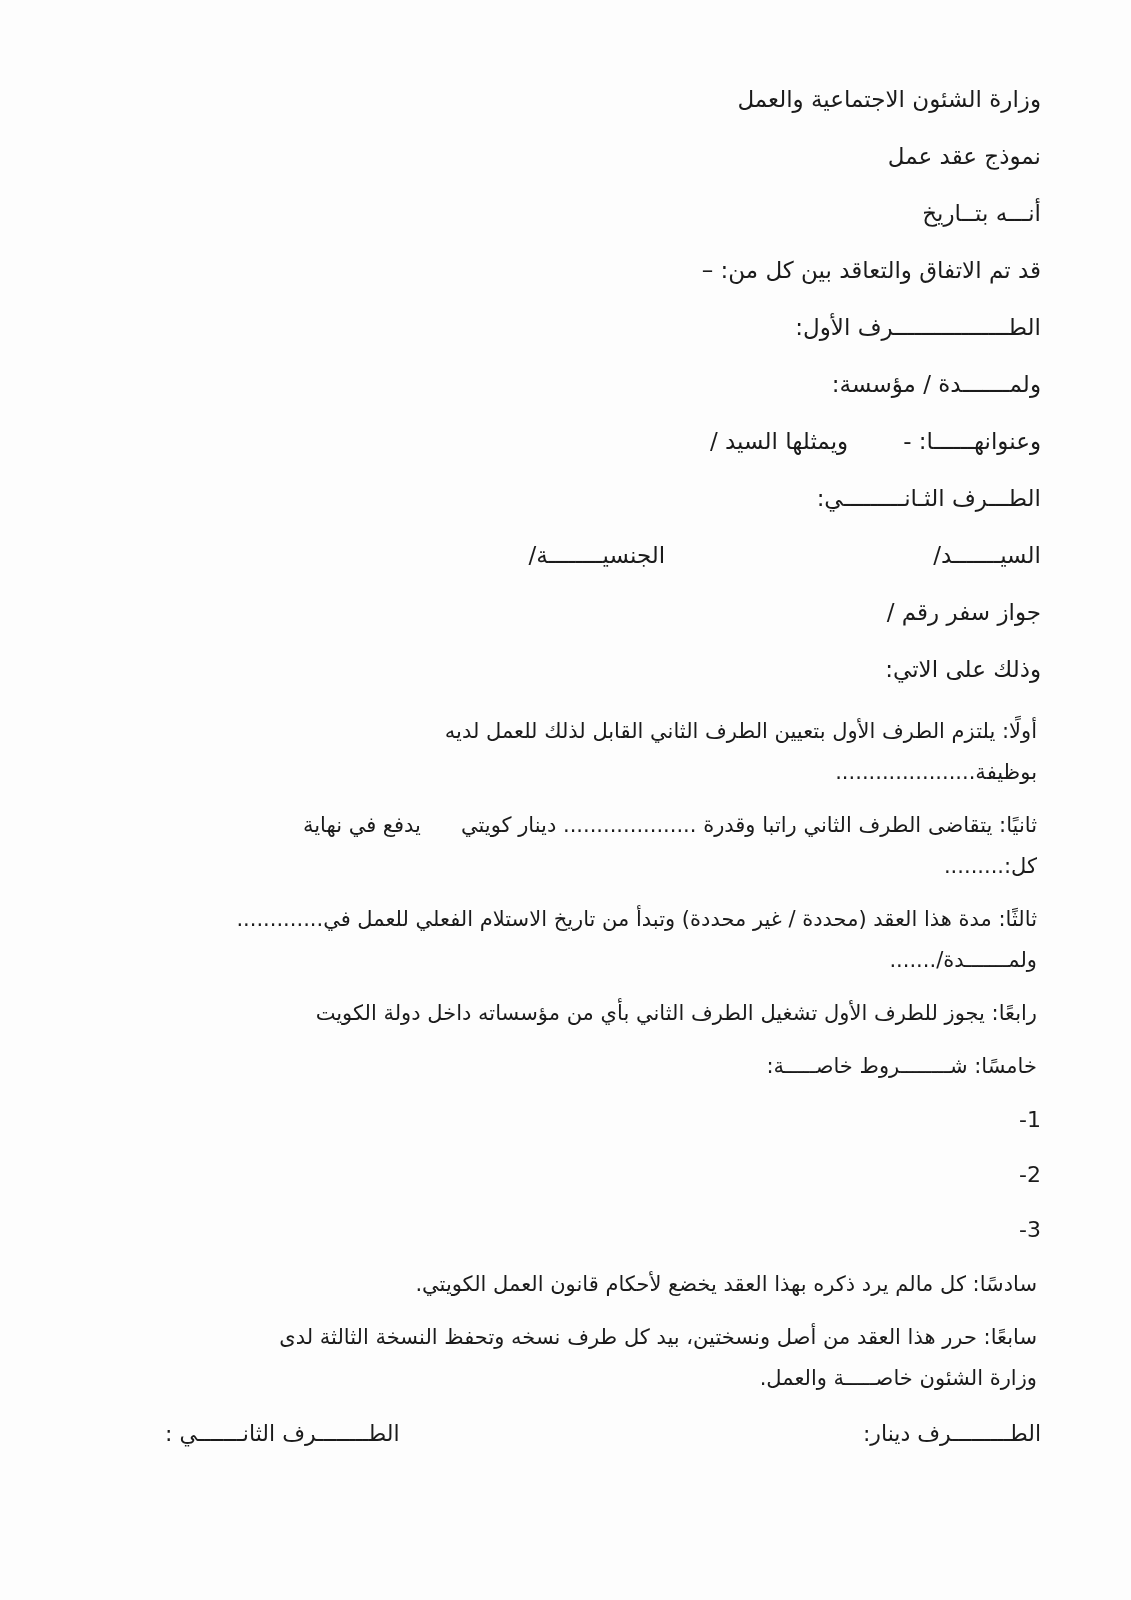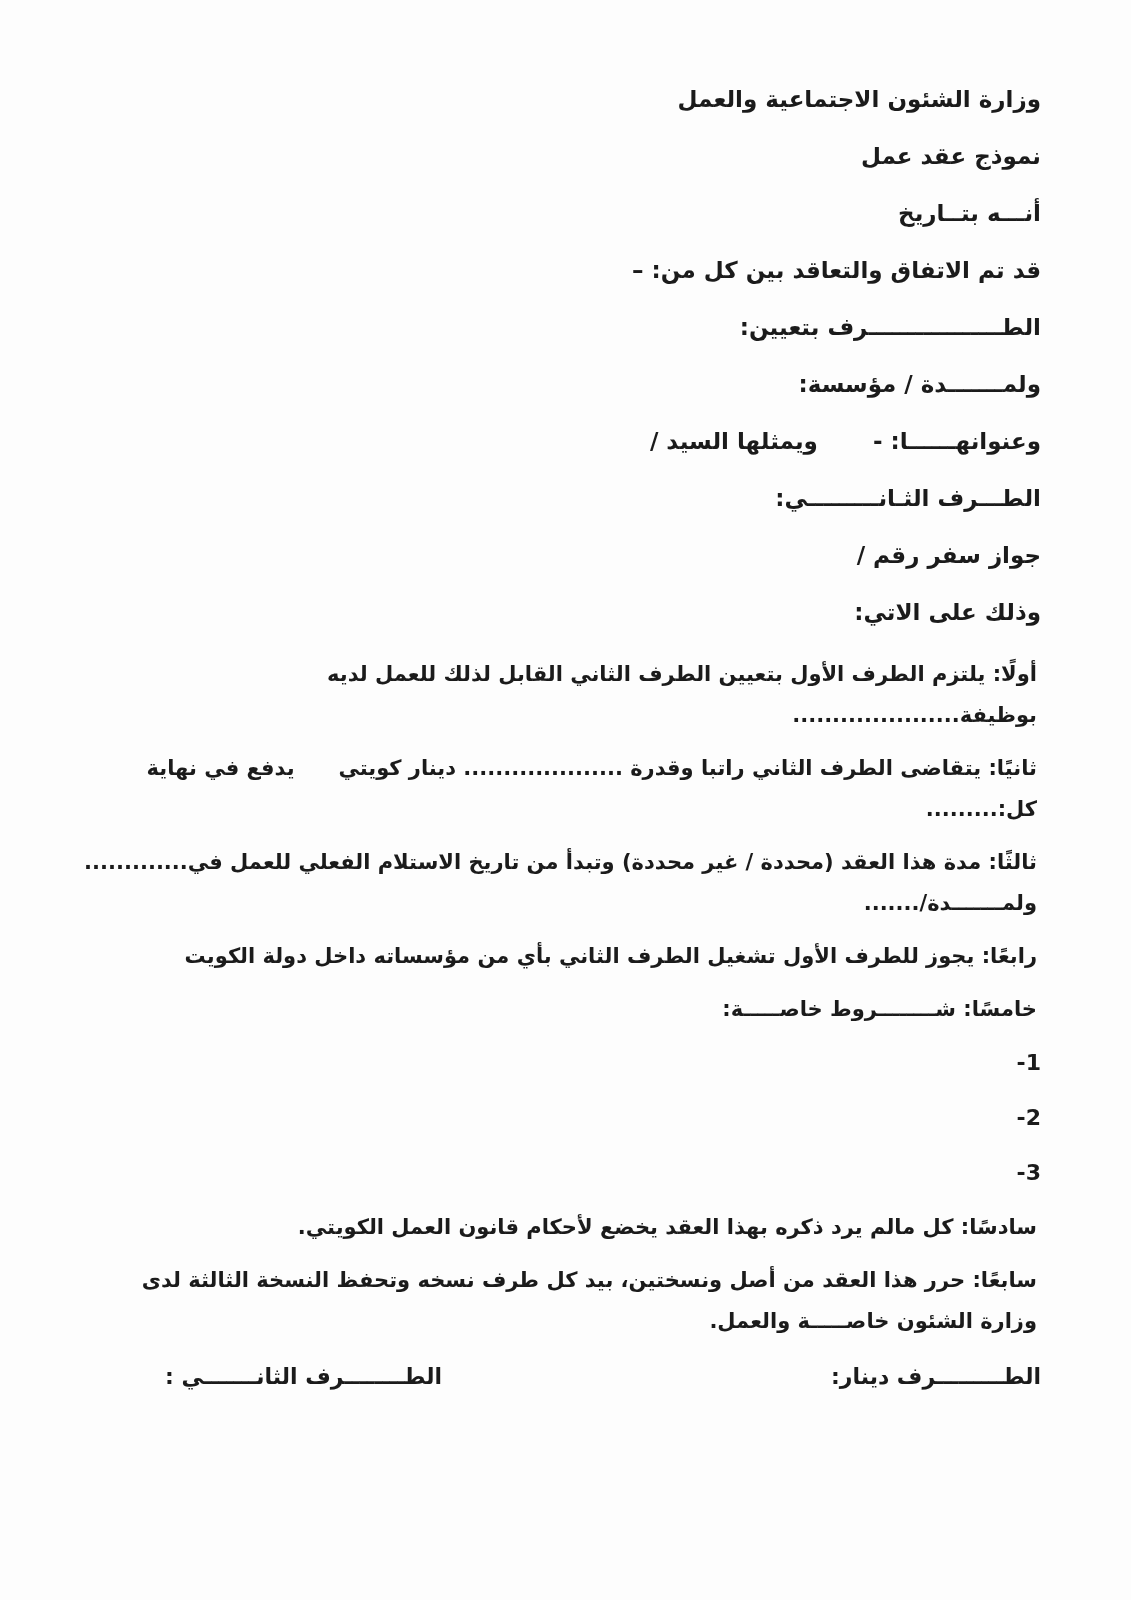--- a/index.html
+++ b/index.html
@@ -16,21 +16,20 @@
     overflow: hidden;
   }
   .page {
     box-sizing: border-box;
     width: 1131px;
     height: 1600px;
     padding: 84px 90px 0 110px;
     direction: rtl;
     text-align: right;
     overflow: hidden;
-    font-weight: bold;
   }
   .hline {
     margin: 0 0 27px 0;
     font-size: 23px;
     line-height: 30px;
     white-space: nowrap;
   }
   .gap-a { display: inline-block; width: 55px; }
   .gap-b { display: inline-block; width: 268px; }
   .clause { margin: 0 4px 12px 0; }
@@ -57,27 +56,28 @@
 </head>
 <body>
 
 <div class="page">
 
   <p class="hline">وزارة الشئون الاجتماعية والعمل</p>
   <p class="hline">نموذج عقد عمل</p>
   <p class="hline">أنـــه بتــاريخ</p>
   <p class="hline">قد تم الاتفاق والتعاقد بين كل من: –</p>
 
-  <p class="hline">الطـــــــــــــــــرف بتعيين:</p>
+  <p class="hline">الطـــــــــــــــــرف الأول:</p>
   <p class="hline">ولمـــــــدة / مؤسسة:</p>
 
   <p class="hline"><span>وعنوانهــــــا: -</span><span class="gap-a"></span><span>ويمثلها السيد /</span></p>
 
   <p class="hline">الطـــرف الثـانـــــــــي:</p>
 
+  <p class="hline"><span>السيـــــــد/</span><span class="gap-b"></span><span>الجنسيــــــــة/</span></p>
 
   <p class="hline">جواز سفر رقم /</p>
   <p class="hline">وذلك على الاتي:</p>
 
   <div class="clause">
     <div class="cl">أولًا: يلتزم الطرف الأول بتعيين الطرف الثاني القابل لذلك للعمل لديه</div>
     <div class="cl">بوظيفة.....................</div>
   </div>
 
   <div class="clause">

